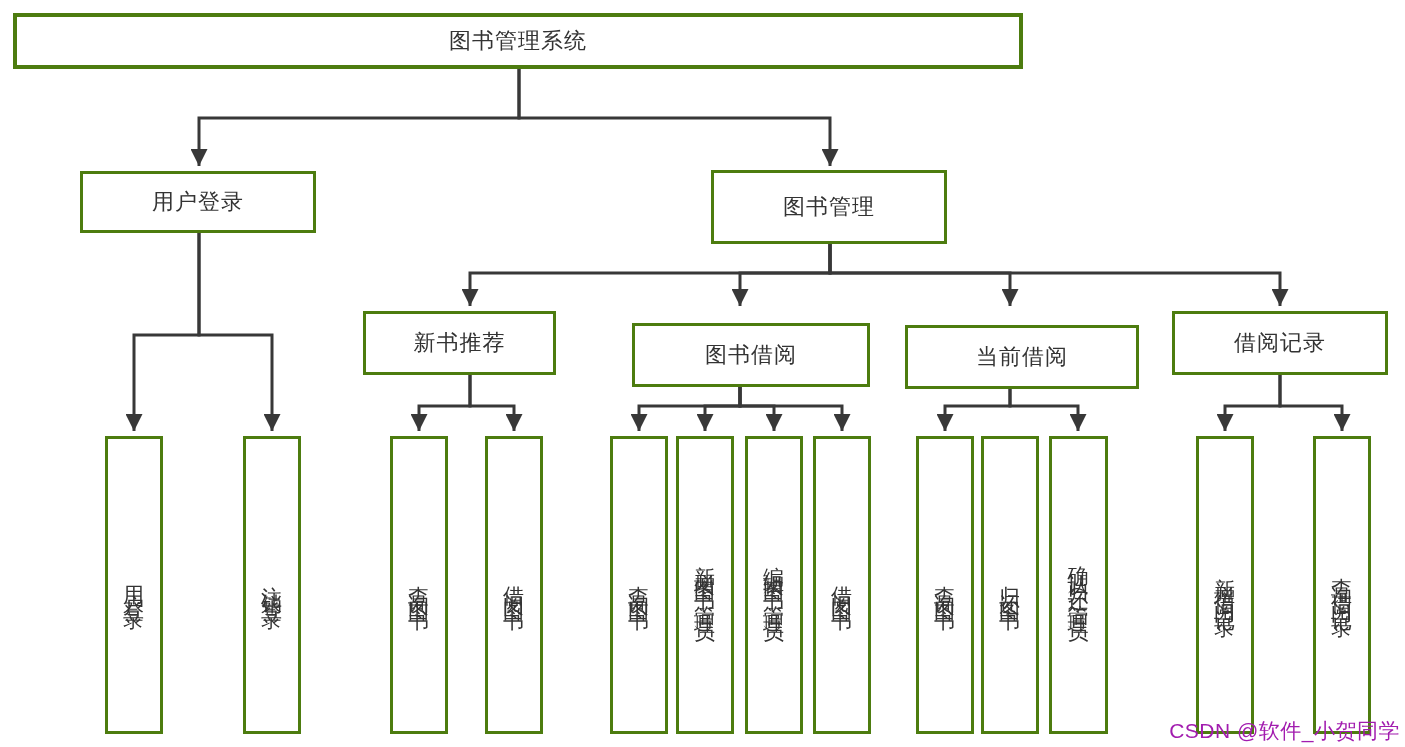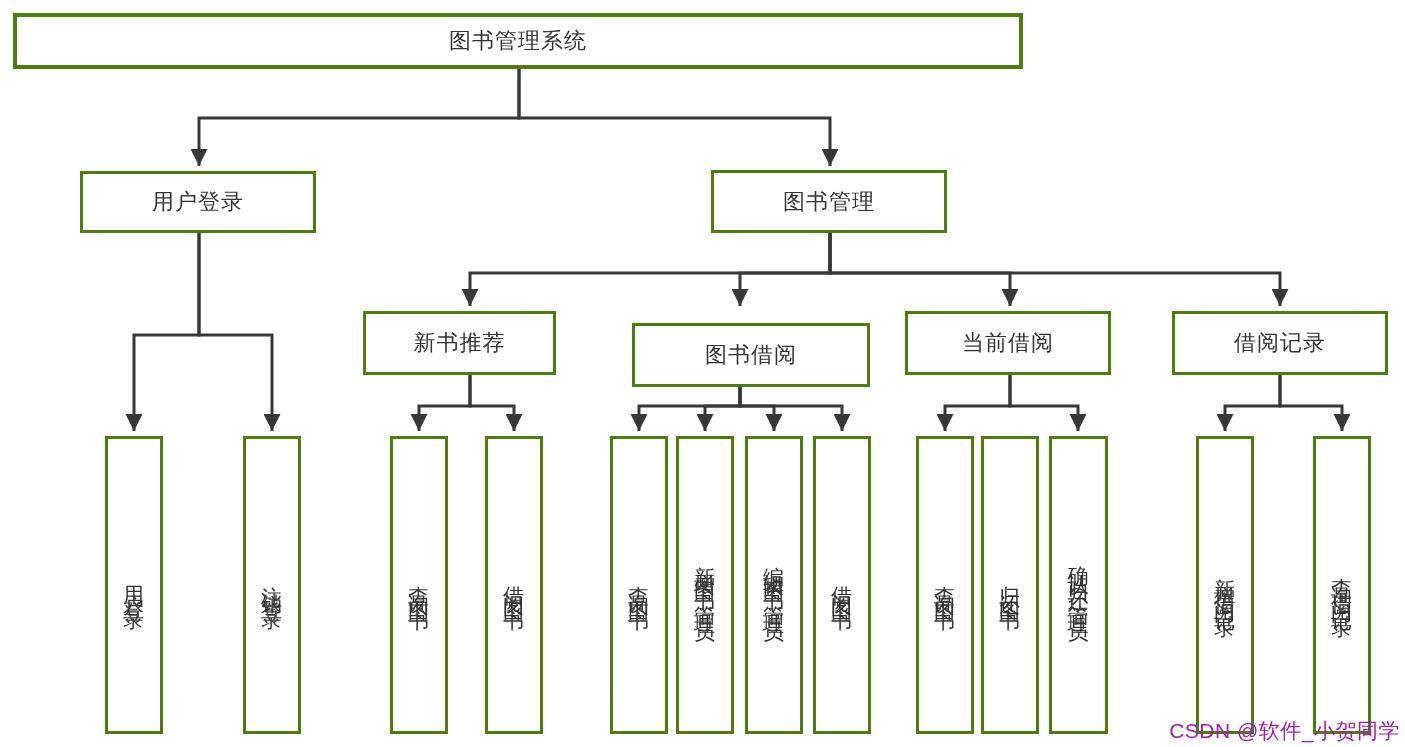--- a/index.html
+++ b/index.html
@@ -28,24 +28,24 @@
     writing-mode:vertical-rl;
     text-orientation:mixed;
     font-size:21px;
     letter-spacing:8px;
     line-height:1;
     white-space:nowrap;
   }
   
   .n-root{left:13px;top:13px;width:1010px;height:56px;}
   .n-user-login{left:80px;top:171px;width:236px;height:62px;}
-  .n-book-mgmt{left:711px;top:170px;width:236px;height:63px;}
+  .n-book-mgmt{left:711px;top:170px;width:236px;height:74px;}
   .n-l3a{left:363px;top:311px;width:193px;height:64px;}
   .n-l3b{left:632px;top:323px;width:238px;height:64px;}
-  .n-l3c{left:905px;top:311px;width:206px;height:64px;}
+  .n-l3c{left:905px;top:325px;width:234px;height:64px;}
   .n-l3d{left:1172px;top:311px;width:216px;height:64px;}
   .leaf{top:436px;width:58px;height:298px;}
   .n-a1{left:105px;}
   .n-a2{left:243px;}
   .n-b1{left:390px;}
   .n-b2{left:485px;}
   .n-c1{left:610px;}
   .n-c2{left:676px;}
   .n-c3{left:745px;}
   .n-c4{left:813px;}

